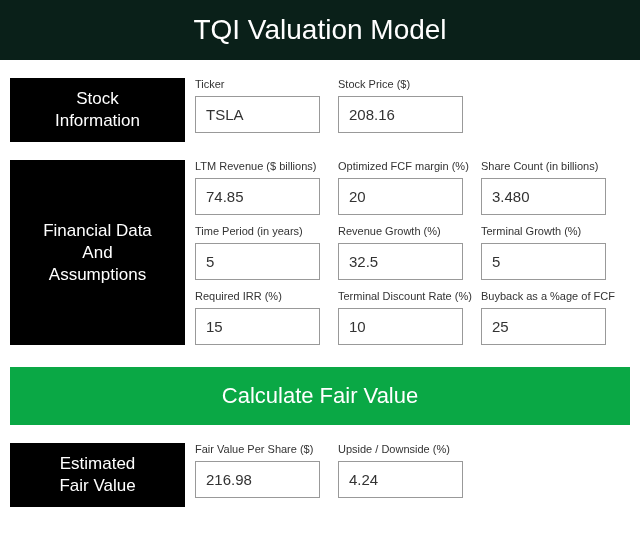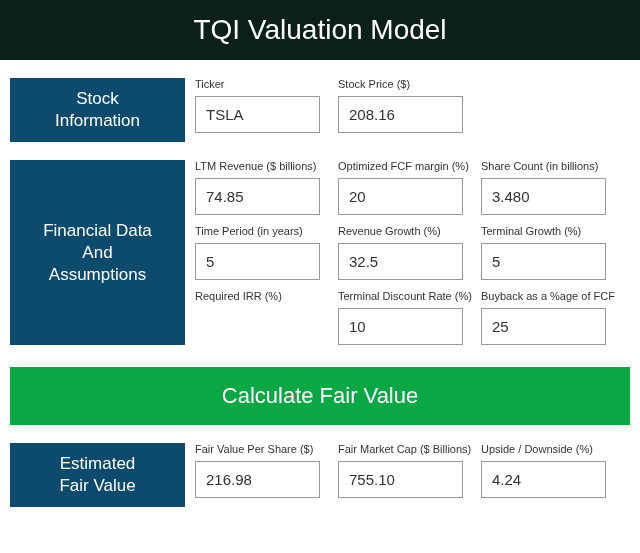--- a/index.html
+++ b/index.html
@@ -1,19 +1,19 @@
 <!DOCTYPE html>
 <html><head>
   <meta charset="utf-8">
   <style>
     * { box-sizing: border-box; margin: 0; padding: 0; }
     body { font-family: Arial, Helvetica, sans-serif; background: #fff; width: 640px; }
     .header { background: #0a2019; color: #fff; text-align: center; font-size: 28px; font-weight: 400; padding: 14px 8px; margin-bottom: 18px; }
     .section { display: flex; margin-bottom: 18px; align-items: stretch; }
-    .section-label { background: #0c4a6e; color: #fff; width: 175px; display: flex; align-items: center; justify-content: center; text-align: center; font-size: 17px; font-weight: 400; padding: 10px; line-height: 1.3; margin-left: 10px; flex-shrink: 0; }
+    .section-label { background: #000000; color: #fff; width: 175px; display: flex; align-items: center; justify-content: center; text-align: center; font-size: 17px; font-weight: 400; padding: 10px; line-height: 1.3; margin-left: 10px; flex-shrink: 0; }
     .fields { flex: 1; padding-left: 10px; display: flex; flex-direction: column; gap: 10px; }
     .row { display: flex; gap: 18px; }
     .field { display: flex; flex-direction: column; width: 125px; }
     .field-label { font-size: 11px; color: #333; margin-bottom: 6px; white-space: nowrap; }
     .field-input { border: 1px solid #999; padding: 9px 10px; font-size: 15px; color: #333; background: #fff; width: 100%; }
     .calc-btn { background: #0aa845; color: #fff; text-align: center; font-size: 22px; padding: 16px 0; margin: 4px 10px 18px 10px; cursor: pointer; border: none; width: calc(100% - 20px); }
   </style>
 </head>
 <body>
 
@@ -64,20 +64,21 @@
         <input class="field-input" value="32.5" style="">
       </div>
       <div class="field">
         <div class="field-label">Terminal Growth (%)</div>
         <input class="field-input" value="5" style="">
       </div>
     </div>
     <div class="row">
       <div class="field">
         <div class="field-label">Required IRR (%)</div>
+        <input class="field-input" value="15" style="">
       </div>
       <div class="field">
         <div class="field-label">Terminal Discount Rate (%)</div>
         <input class="field-input" value="10" style="">
       </div>
       <div class="field">
         <div class="field-label">Buyback as a %age of FCF</div>
         <input class="field-input" value="25" style="">
       </div>
     </div>
@@ -88,24 +89,20 @@
 
 <div class="section">
   <div class="section-label">Estimated<br>Fair Value</div>
   <div class="fields">
     <div class="row">
       <div class="field">
         <div class="field-label">Fair Value Per Share ($)</div>
         <input class="field-input" value="216.98" style="">
       </div>
       <div class="field">
-        <div class="field-label">Fair Market Cap ($ Billions)</div>
-        <input class="field-input" value="755.10" style="">
-      </div>
-      <div class="field">
         <div class="field-label">Upside / Downside (%)</div>
         <input class="field-input" value="4.24" style="">
       </div>
     </div>
   </div>
 </div>
 
 
 
 

